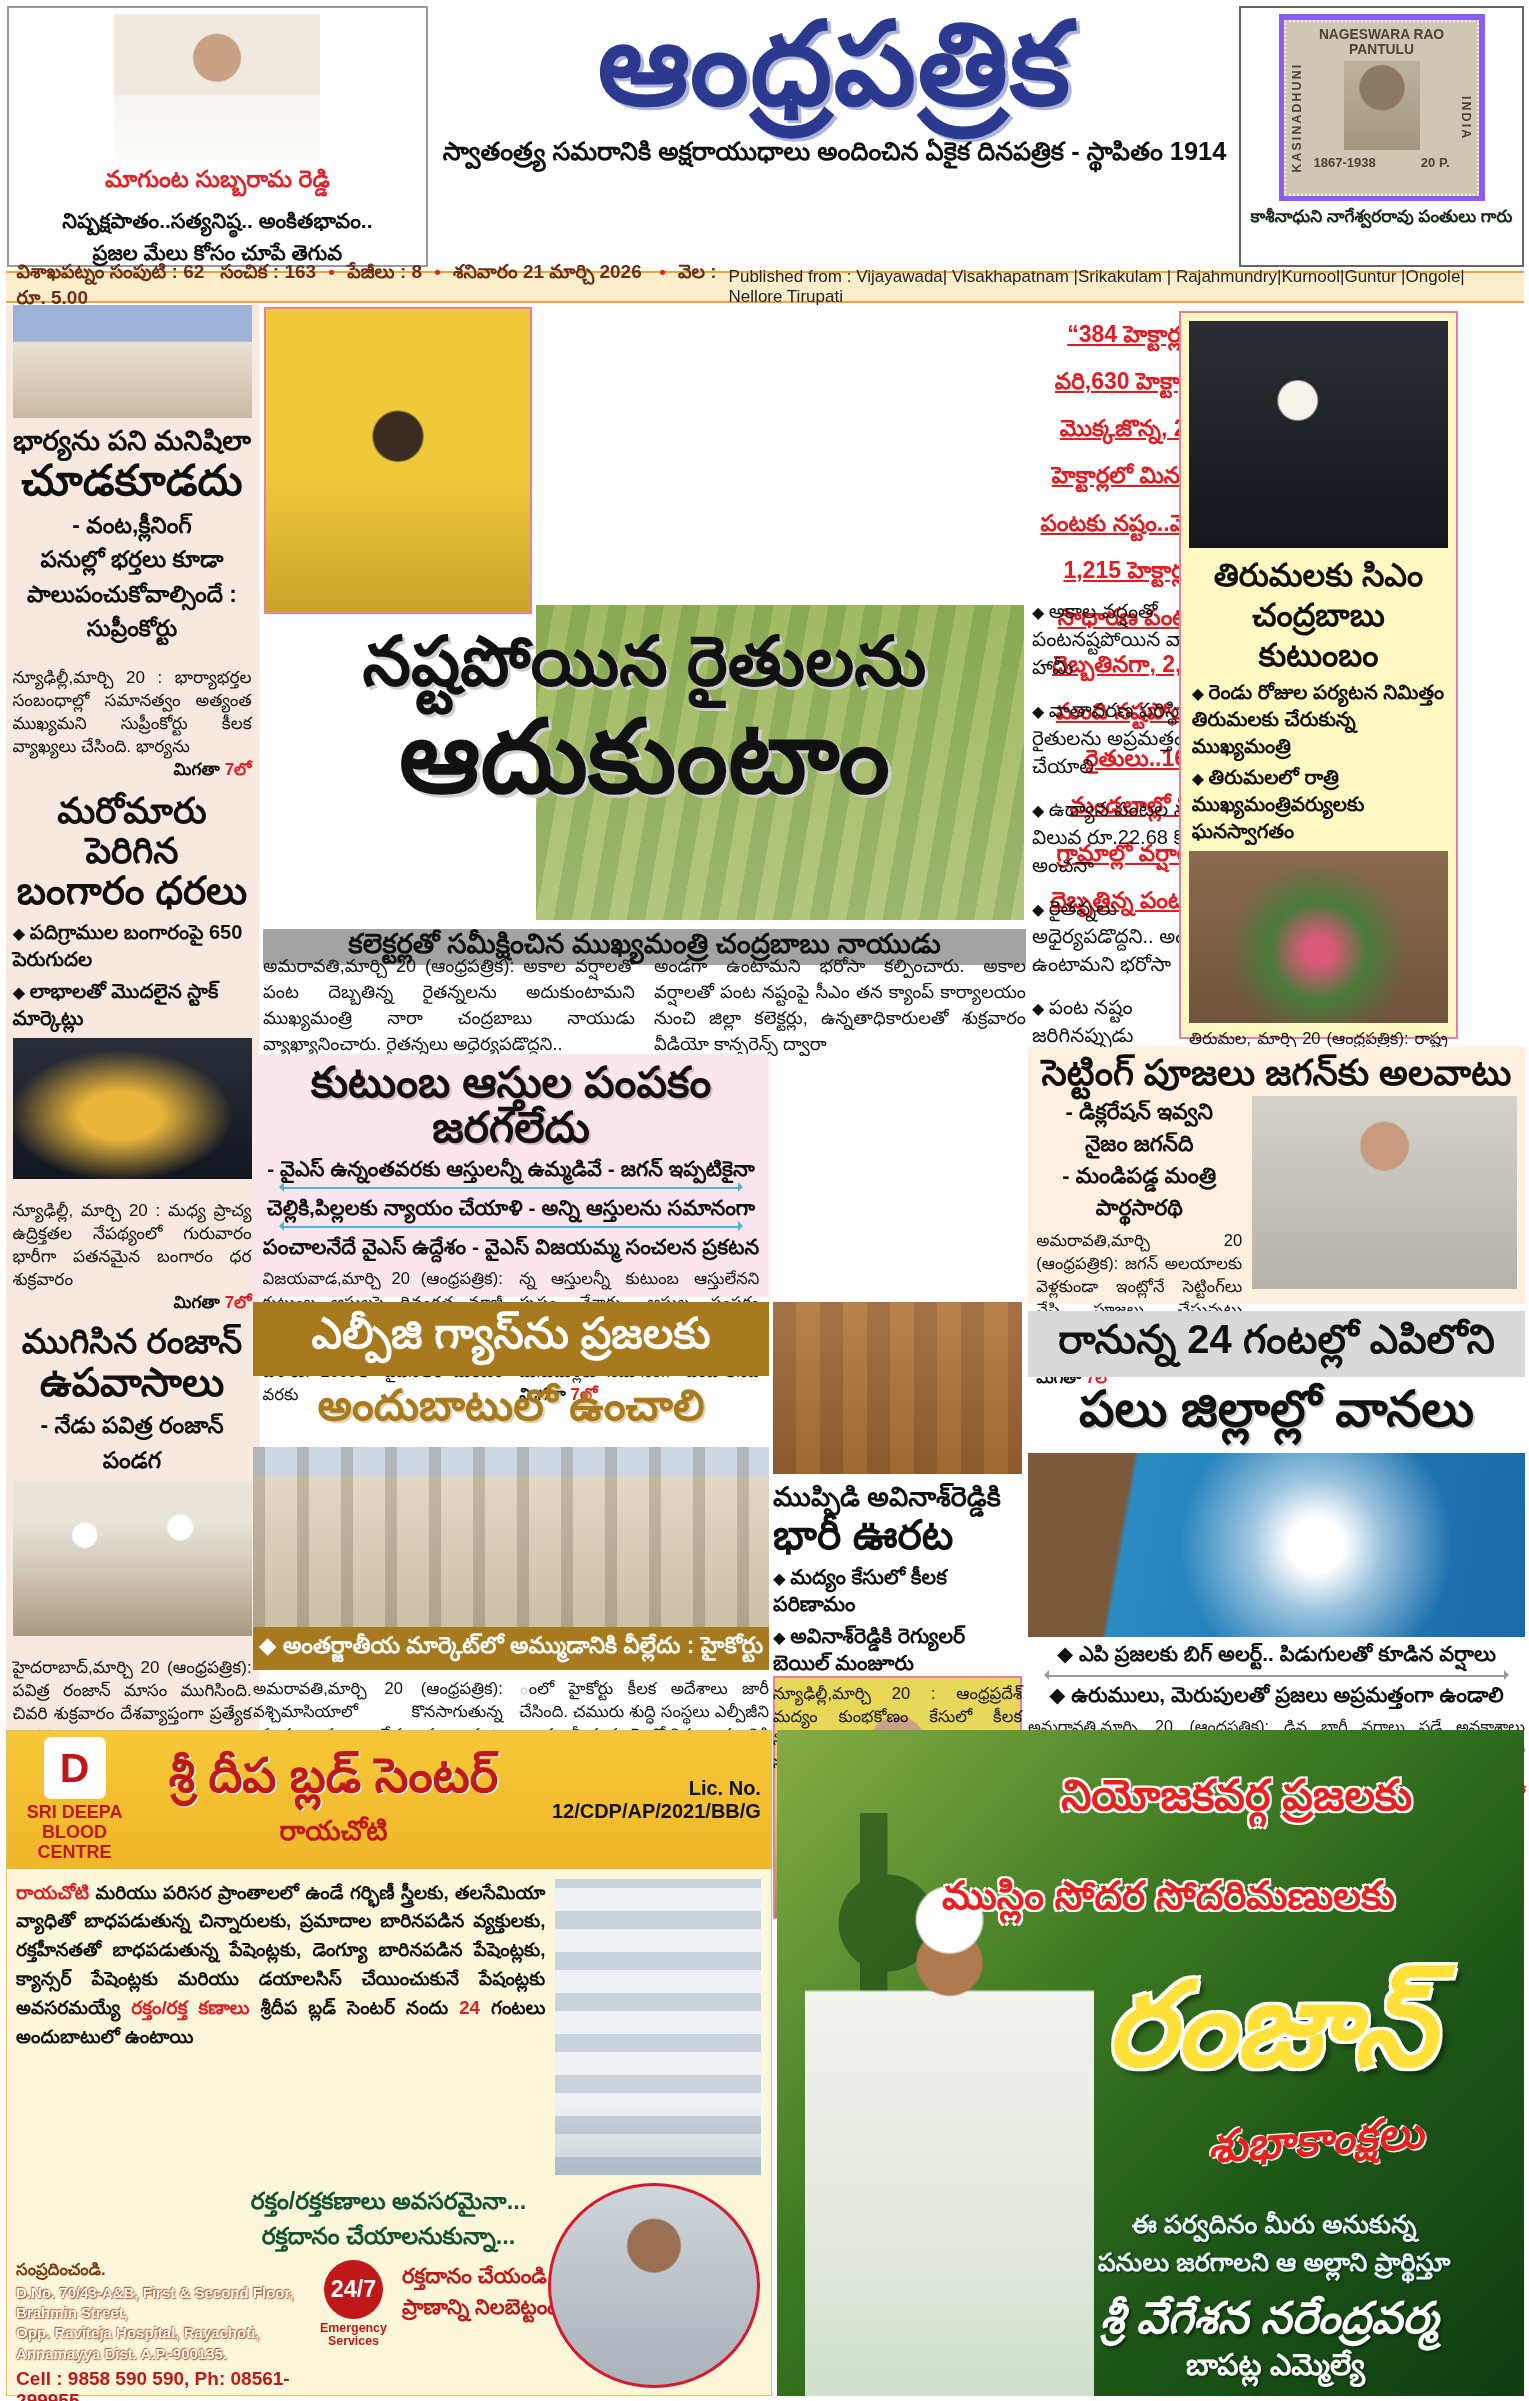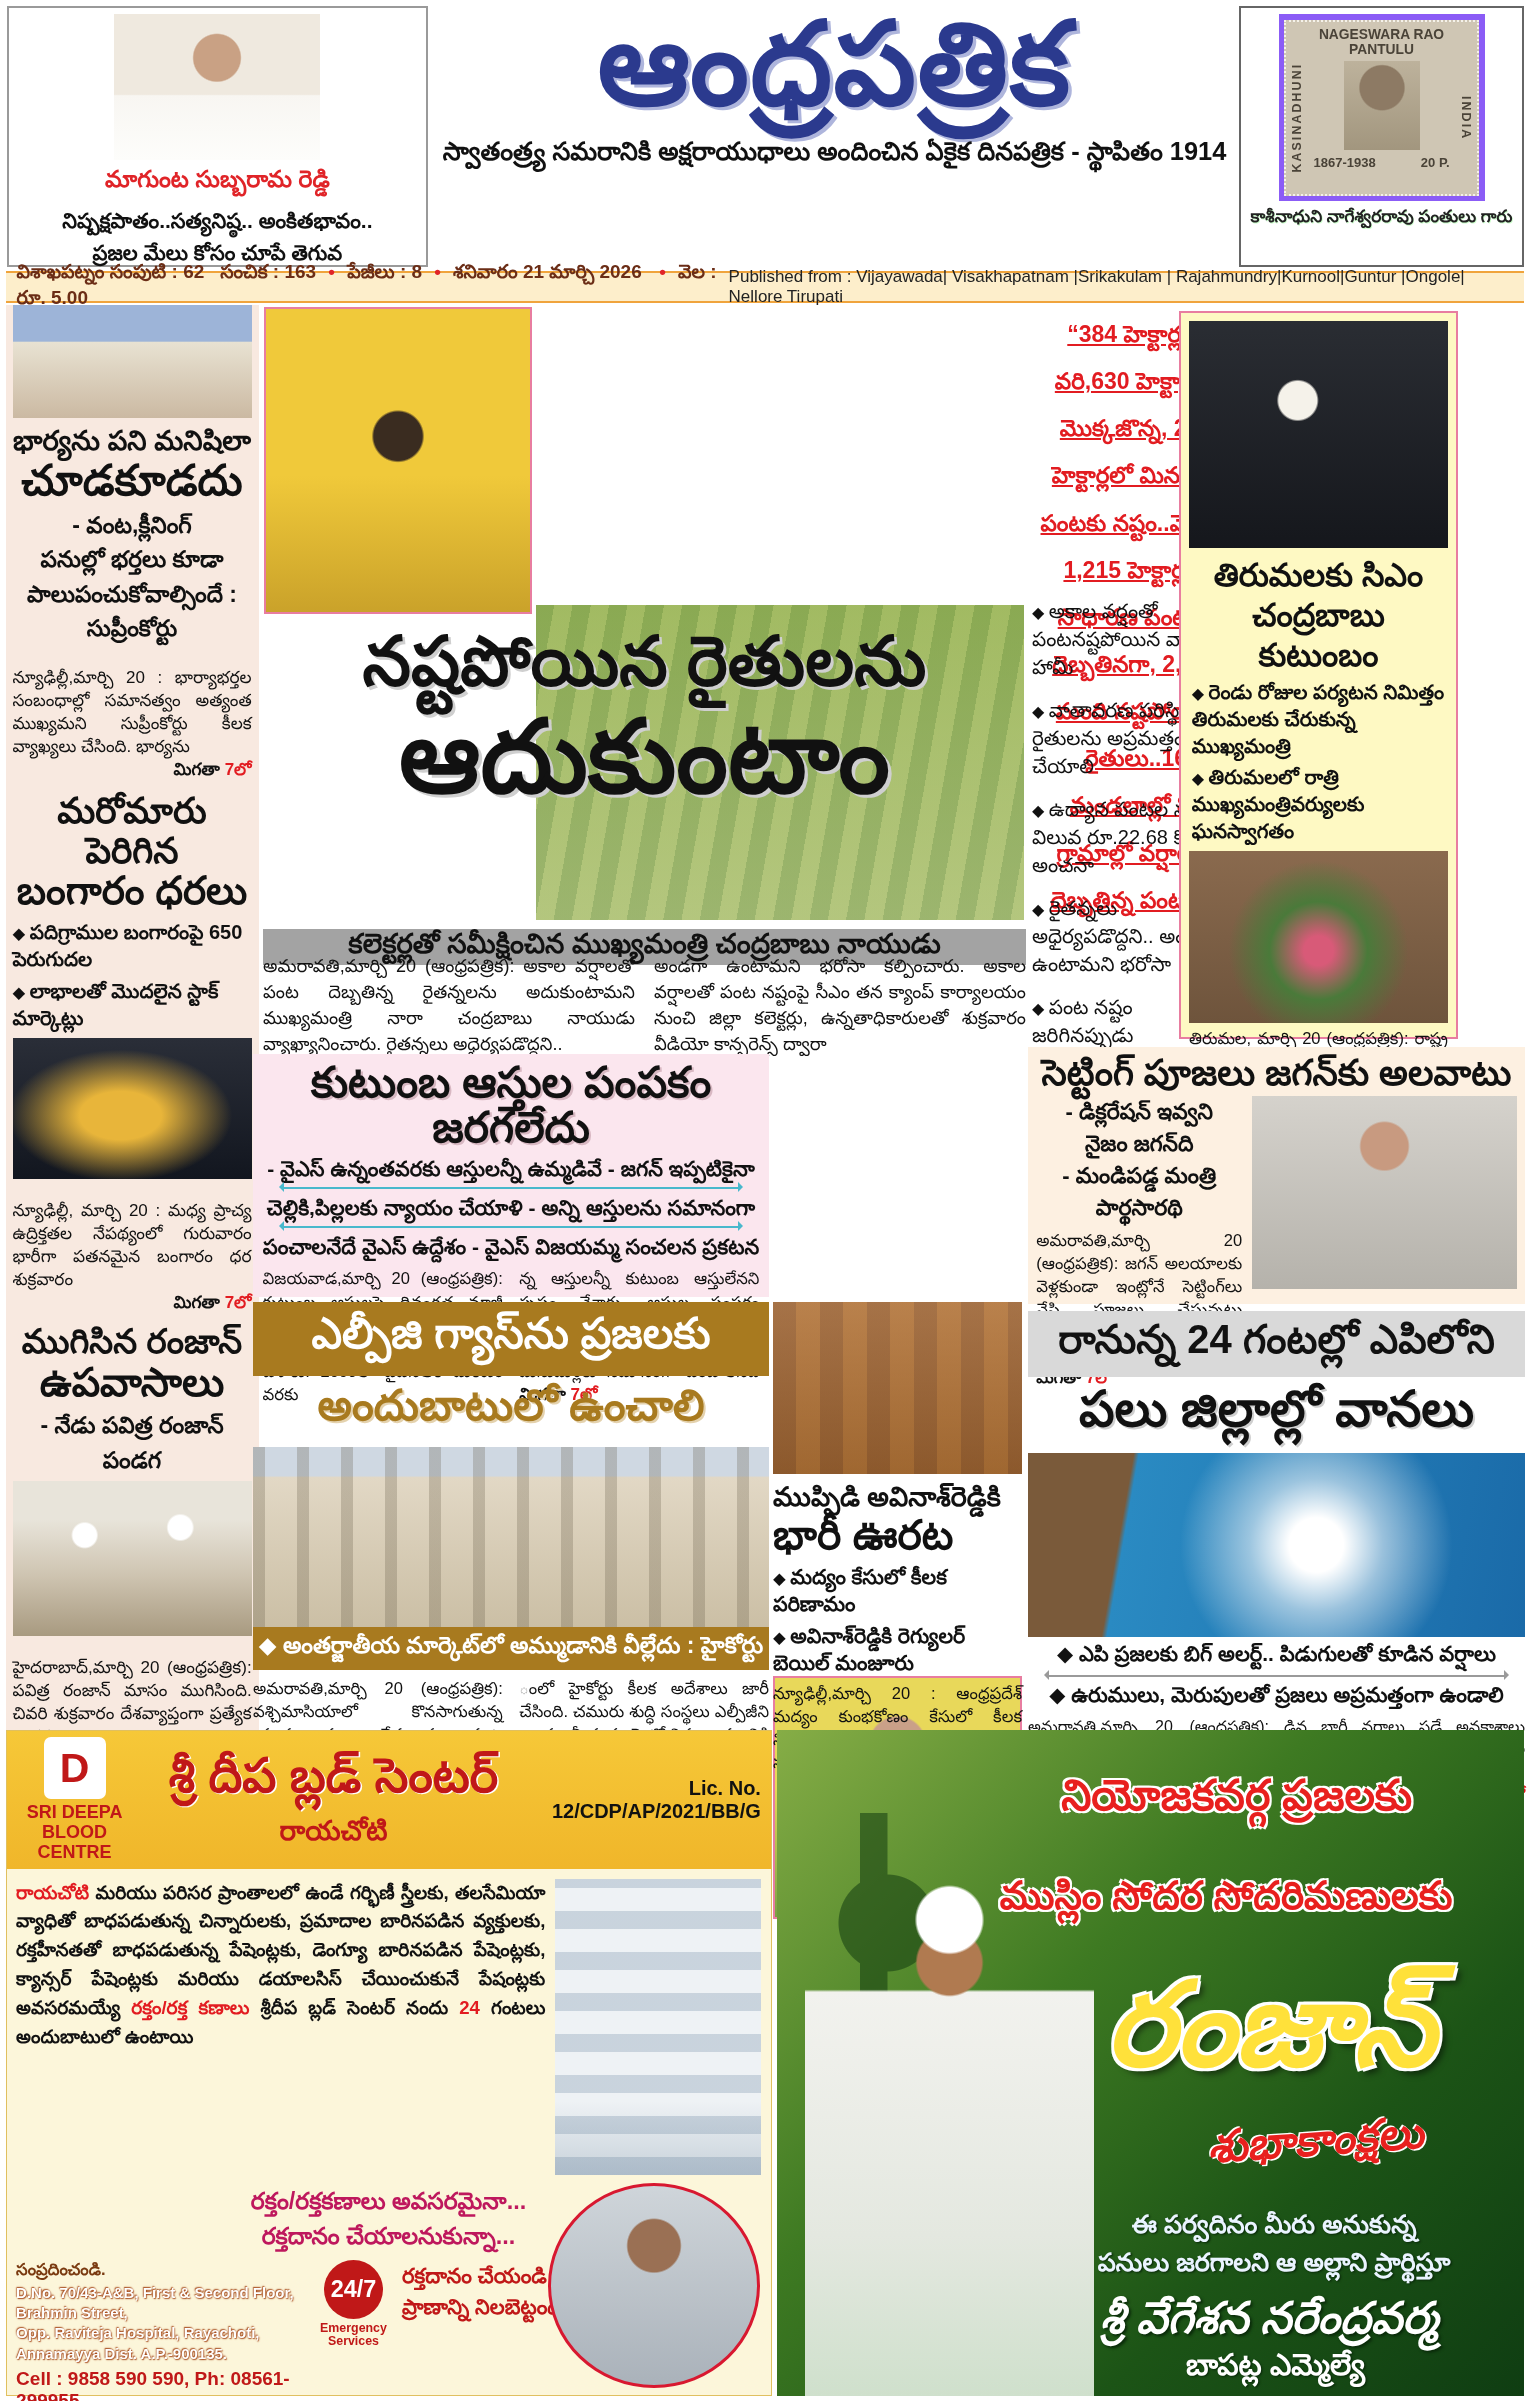--- a/index.html
+++ b/index.html
@@ -141,41 +141,41 @@
   .ab-logo{width:117px;text-align:center;}
   .ab-logo-mark{width:62px;height:62px;margin:0 auto;background:#fff;border-radius:6.9px;color:#c01818;font-size:41px;font-weight:bold;line-height:62px;}
   .ab-logo-text{color:#c01818;font-weight:bold;font-size:18px;line-height:1.1;margin-top:4.1px;}
   .ab-titles{flex:1;text-align:center;}
   .ab-title{color:#c01818;font-size:48px;font-weight:bold;text-shadow:1.4px 1.4px 0 #fff;}
   .ab-sub{color:#c01818;font-size:27.5px;font-weight:bold;}
   .ab-lic{width:227px;font-size:20px;font-weight:bold;color:#111;text-align:right;}
   .ab-mid{display:flex;padding:9.6px;gap:9.6px;}
   .ab-text{flex:1;font-size:18.6px;font-weight:bold;line-height:1.55;text-align:justify;}
   .ab-bldg{width:206px;height:296px;background:repeating-linear-gradient(0deg,rgba(90,120,150,.25) 0 18px,rgba(0,0,0,0) 18px 41px),linear-gradient(#eef2f5 75%,#c8d2da);}
-  .ab-redlines{text-align:center;color:#be185d;font-size:23.4px;font-weight:bold;line-height:1.5;}
+  .ab-redlines{text-align:center;color:#14532d;font-size:23.4px;font-weight:bold;line-height:1.5;}
   .ab-bottom{display:flex;padding:5.5px 9.6px 0;gap:6.9px;}
   .ab-contact{width:289px;font-size:15px;font-weight:bold;}
   .ab-contact .c-head{font-size:16.5px;color:#7a3a10;}
   .ab-contact .c-addr{color:#fff;text-shadow:0.7px 0.7px 1.4px #a04010,-0.7px -0.7px 1.4px #a04010;line-height:1.35;}
   .ab-contact .c-phone{color:#c01818;font-size:19px;margin-top:4.1px;}
   .ab-badge{width:83px;text-align:center;}
   .ab-badge .b247{width:59px;height:59px;margin:0 auto;border-radius:50%;background:#c01818;color:#fff;font-size:23.4px;font-weight:bold;line-height:59px;}
   .ab-badge .bemg{color:#c01818;font-size:12.4px;font-weight:bold;line-height:1.1;margin-top:2.8px;}
   .ab-slogan{flex:1;color:#c01818;font-size:21px;font-weight:bold;line-height:1.5;}
   .ab-oval{position:absolute;right:11px;bottom:6.9px;width:206px;height:199px;border:3.4px solid #d81830;border-radius:50%;
      background:radial-gradient(circle at 50% 30%,#9a7054 15%,rgba(0,0,0,0) 16%),linear-gradient(#cfd5da,#aab2ba);}
 
   
   .ad-ramzan{left:777px;top:1730px;width:747px;height:666px;background:linear-gradient(135deg,#86ad46 0%,#3e7a22 38%,#1c5416 70%,#0f3d12 100%);box-sizing:border-box;overflow:hidden;}
   .mosque{position:absolute;left:20.6px;top:20.6px;width:179px;height:385px;opacity:.55;
      background:radial-gradient(circle at 89px 172px,#123c10 48px,rgba(0,0,0,0) 49px),linear-gradient(#123c10,#123c10);
      background-size:100% 100%, 27.5px 289px;background-position:0 0, 62px 62px;background-repeat:no-repeat;}
   .ar-l1{position:absolute;left:193px;top:41px;right:20.6px;text-align:center;color:#e8201e;font-size:43px;font-weight:bold;
      text-shadow:2.1px 2.1px 0 #fff,-2.1px -2.1px 0 #fff,2.1px -2.1px 0 #fff,-2.1px 2.1px 0 #fff;}
-  .ar-l2{position:absolute;left:165px;top:144px;right:13.8px;text-align:center;color:#e8201e;font-size:39px;font-weight:bold;
+  .ar-l2{position:absolute;left:165px;top:144px;right:13.8px;color:#e8201e;font-size:39px;font-weight:bold;
      text-shadow:2.1px 2.1px 0 #fff,-2.1px -2.1px 0 #fff,2.1px -2.1px 0 #fff,-2.1px 2.1px 0 #fff;}
   .ar-big{position:absolute;left:254px;top:227px;right:13.8px;text-align:center;color:#ffe13a;font-size:117px;font-weight:bold;font-style:italic;
      text-shadow:2.8px 2.8px 0 #fff,-2.8px -2.8px 0 #fff,2.8px -2.8px 0 #fff,-2.8px 2.8px 0 #fff,5.5px 5.5px 6.9px rgba(0,0,0,.5);}
   .ar-script{position:absolute;left:358px;top:385px;right:27.5px;text-align:center;color:#e8201e;font-size:44px;font-weight:bold;font-style:italic;
      text-shadow:1.4px 1.4px 0 #fff,-1.4px -1.4px 0 #fff;transform:rotate(-4deg);}
   .ar-pray{position:absolute;left:261px;top:475px;right:13.8px;text-align:center;color:#eaf4ff;font-size:25.4px;font-weight:bold;line-height:1.5;
      text-shadow:1.4px 1.4px 2.1px #0a2a0a;}
   .ar-name{position:absolute;left:248px;top:563px;right:11px;text-align:center;color:#fff;font-size:44px;font-weight:bold;font-style:italic;
      text-shadow:2.1px 2.1px 2.8px #0a2a0a;}
   .ar-title{position:absolute;left:261px;top:618px;right:11px;text-align:center;color:#fff;font-size:30px;font-weight:bold;

